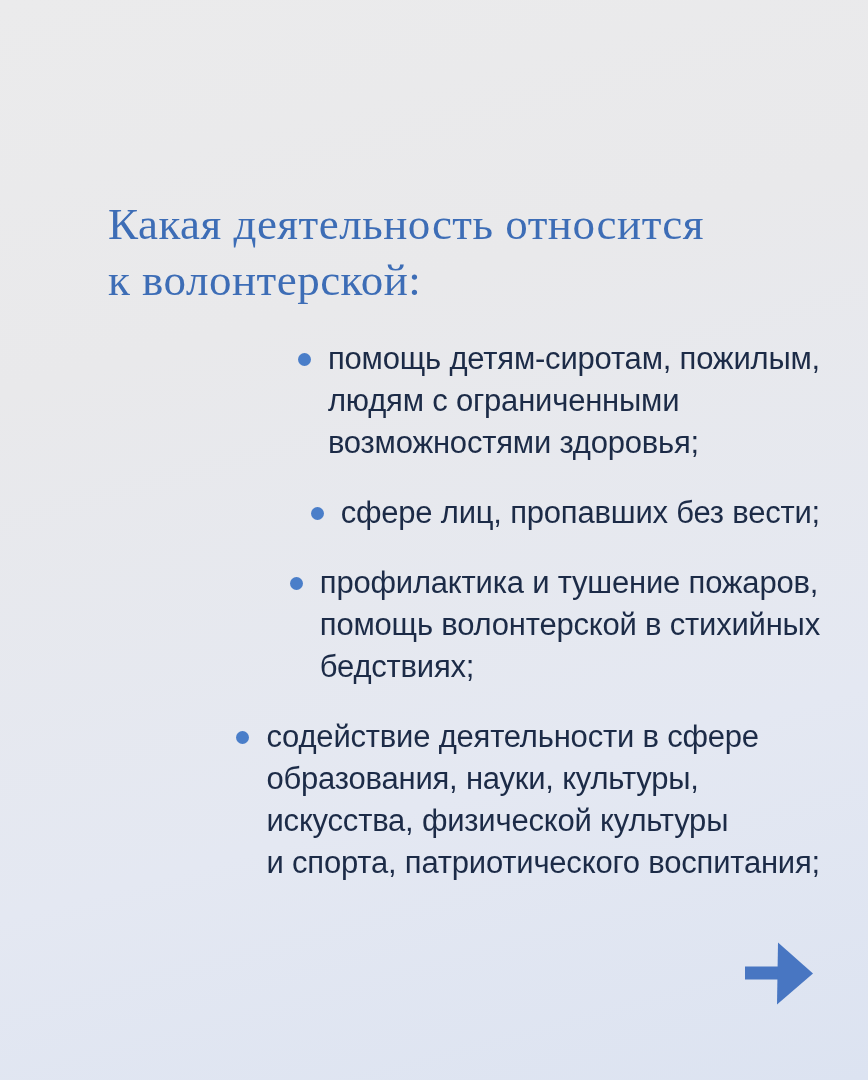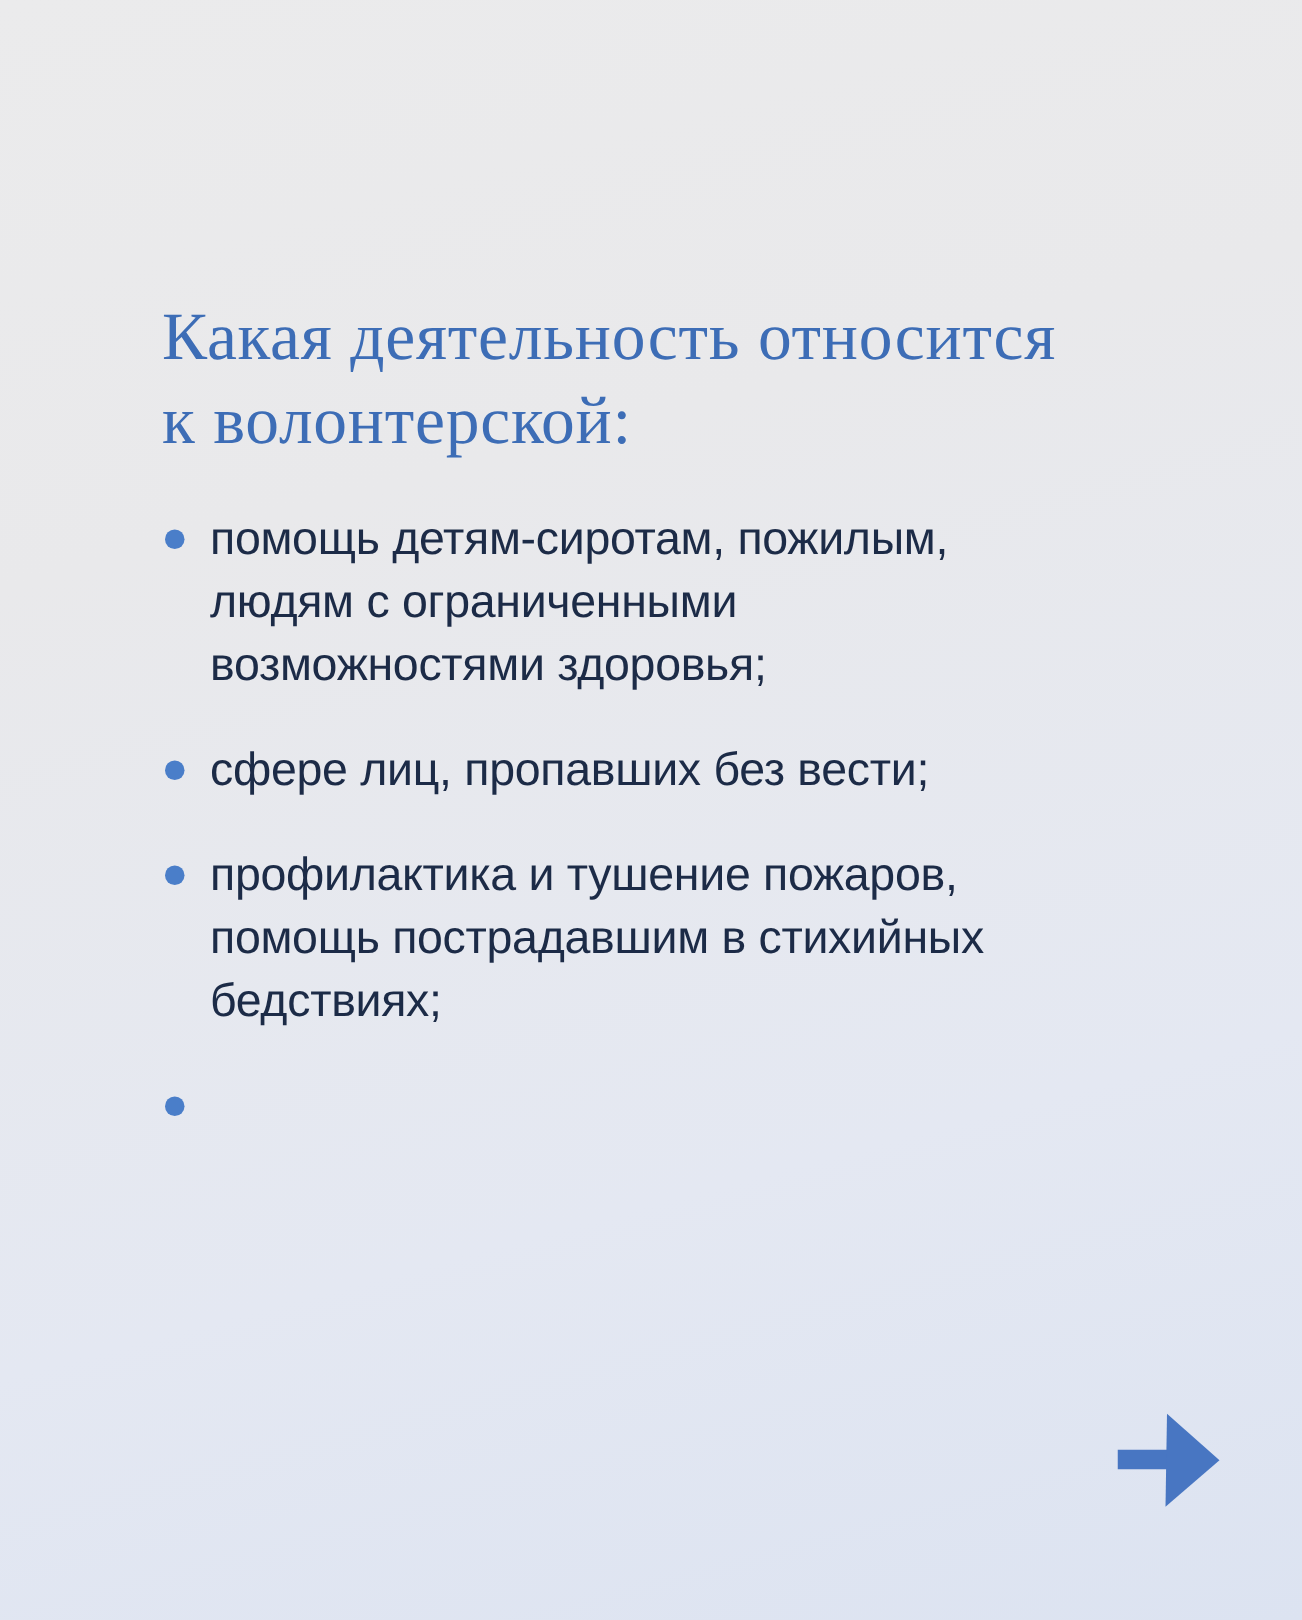--- a/index.html
+++ b/index.html
@@ -33,20 +33,21 @@
   }
   ul.activities {
     list-style: none;
     margin: 0;
     padding: 0;
   }
   ul.activities li {
     display: flex;
     align-items: flex-start;
     margin: 0 0 28px 0;
+    justify-content: flex-end;
   }
   .dot {
     flex: 0 0 auto;
     width: 13px;
     height: 13px;
     border-radius: 50%;
     background: #4a7ec9;
     margin: 15px 17px 0 2px;
   }
   .item-text {
@@ -90,25 +91,29 @@
 людям с ограниченными
 возможностями здоровья;</span>
     </li>
     <li>
       <span class="dot"></span>
       <span class="item-text">сфере лиц, пропавших без вести;</span>
     </li>
     <li>
       <span class="dot"></span>
       <span class="item-text">профилактика и тушение пожаров,
-помощь пострадавшим в стихийных
+помощь волонтерской в стихийных
 бедствиях;</span>
     </li>
     <li>
       <span class="dot"></span>
+      <span class="item-text">содействие деятельности в сфере
+образования, науки, культуры,
+искусства, физической культуры
+и спорта, патриотического воспитания;</span>
     </li>
   </ul>
 
   <button class="next-arrow" aria-label="next">
     <span>
       <svg viewBox="0 0 70 64" xmlns="http://www.w3.org/2000/svg">
         <rect x="0" y="25" width="38" height="13" fill="currentColor"></rect>
         <polygon points="33,1 68,32 32,63" fill="currentColor"></polygon>
       </svg>
     </span>

